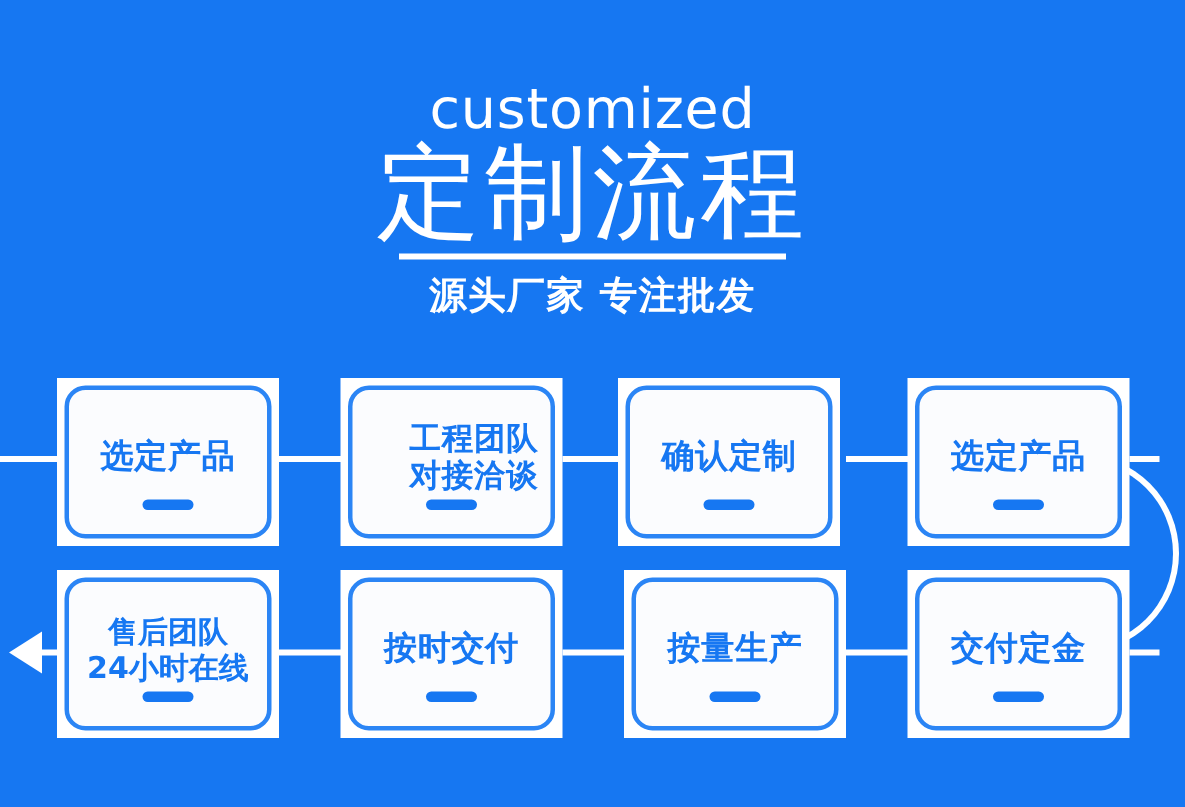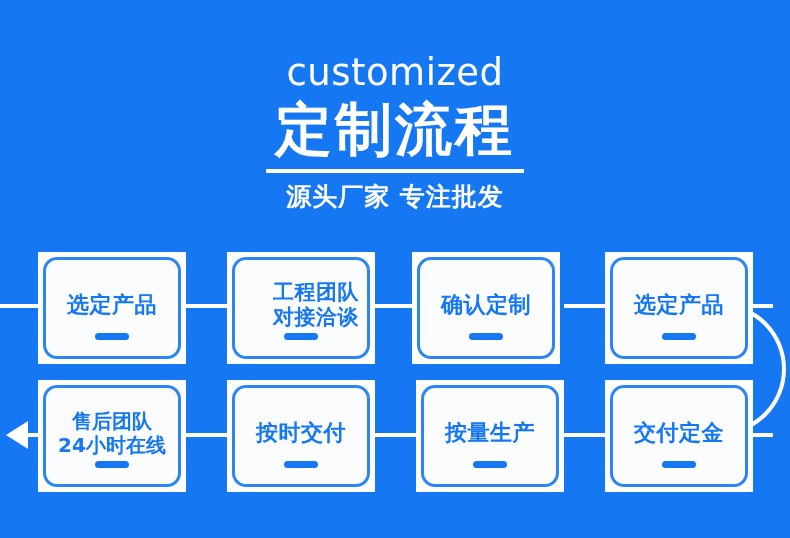--- a/index.html
+++ b/index.html
@@ -37,24 +37,24 @@
   .header-en {
     font-size: 37px;
     line-height: 42px;
     color: #ffffff;
     font-weight: 400;
     letter-spacing: 0.5px;
     font-family: "DejaVu Sans", "Liberation Sans", sans-serif;
   }
 
   .header-cn {
-    font-size: 57px;
+    font-size: 69px;
     line-height: 66px;
     color: #ffffff;
-    font-weight: 700;
+    font-weight: 400;
     letter-spacing: 3px;
     margin-top: 2px;
   }
 
   .header-rule {
     width: 258px;
     height: 4px;
     background: #ffffff;
     margin: 7px auto 0 auto;
   }

